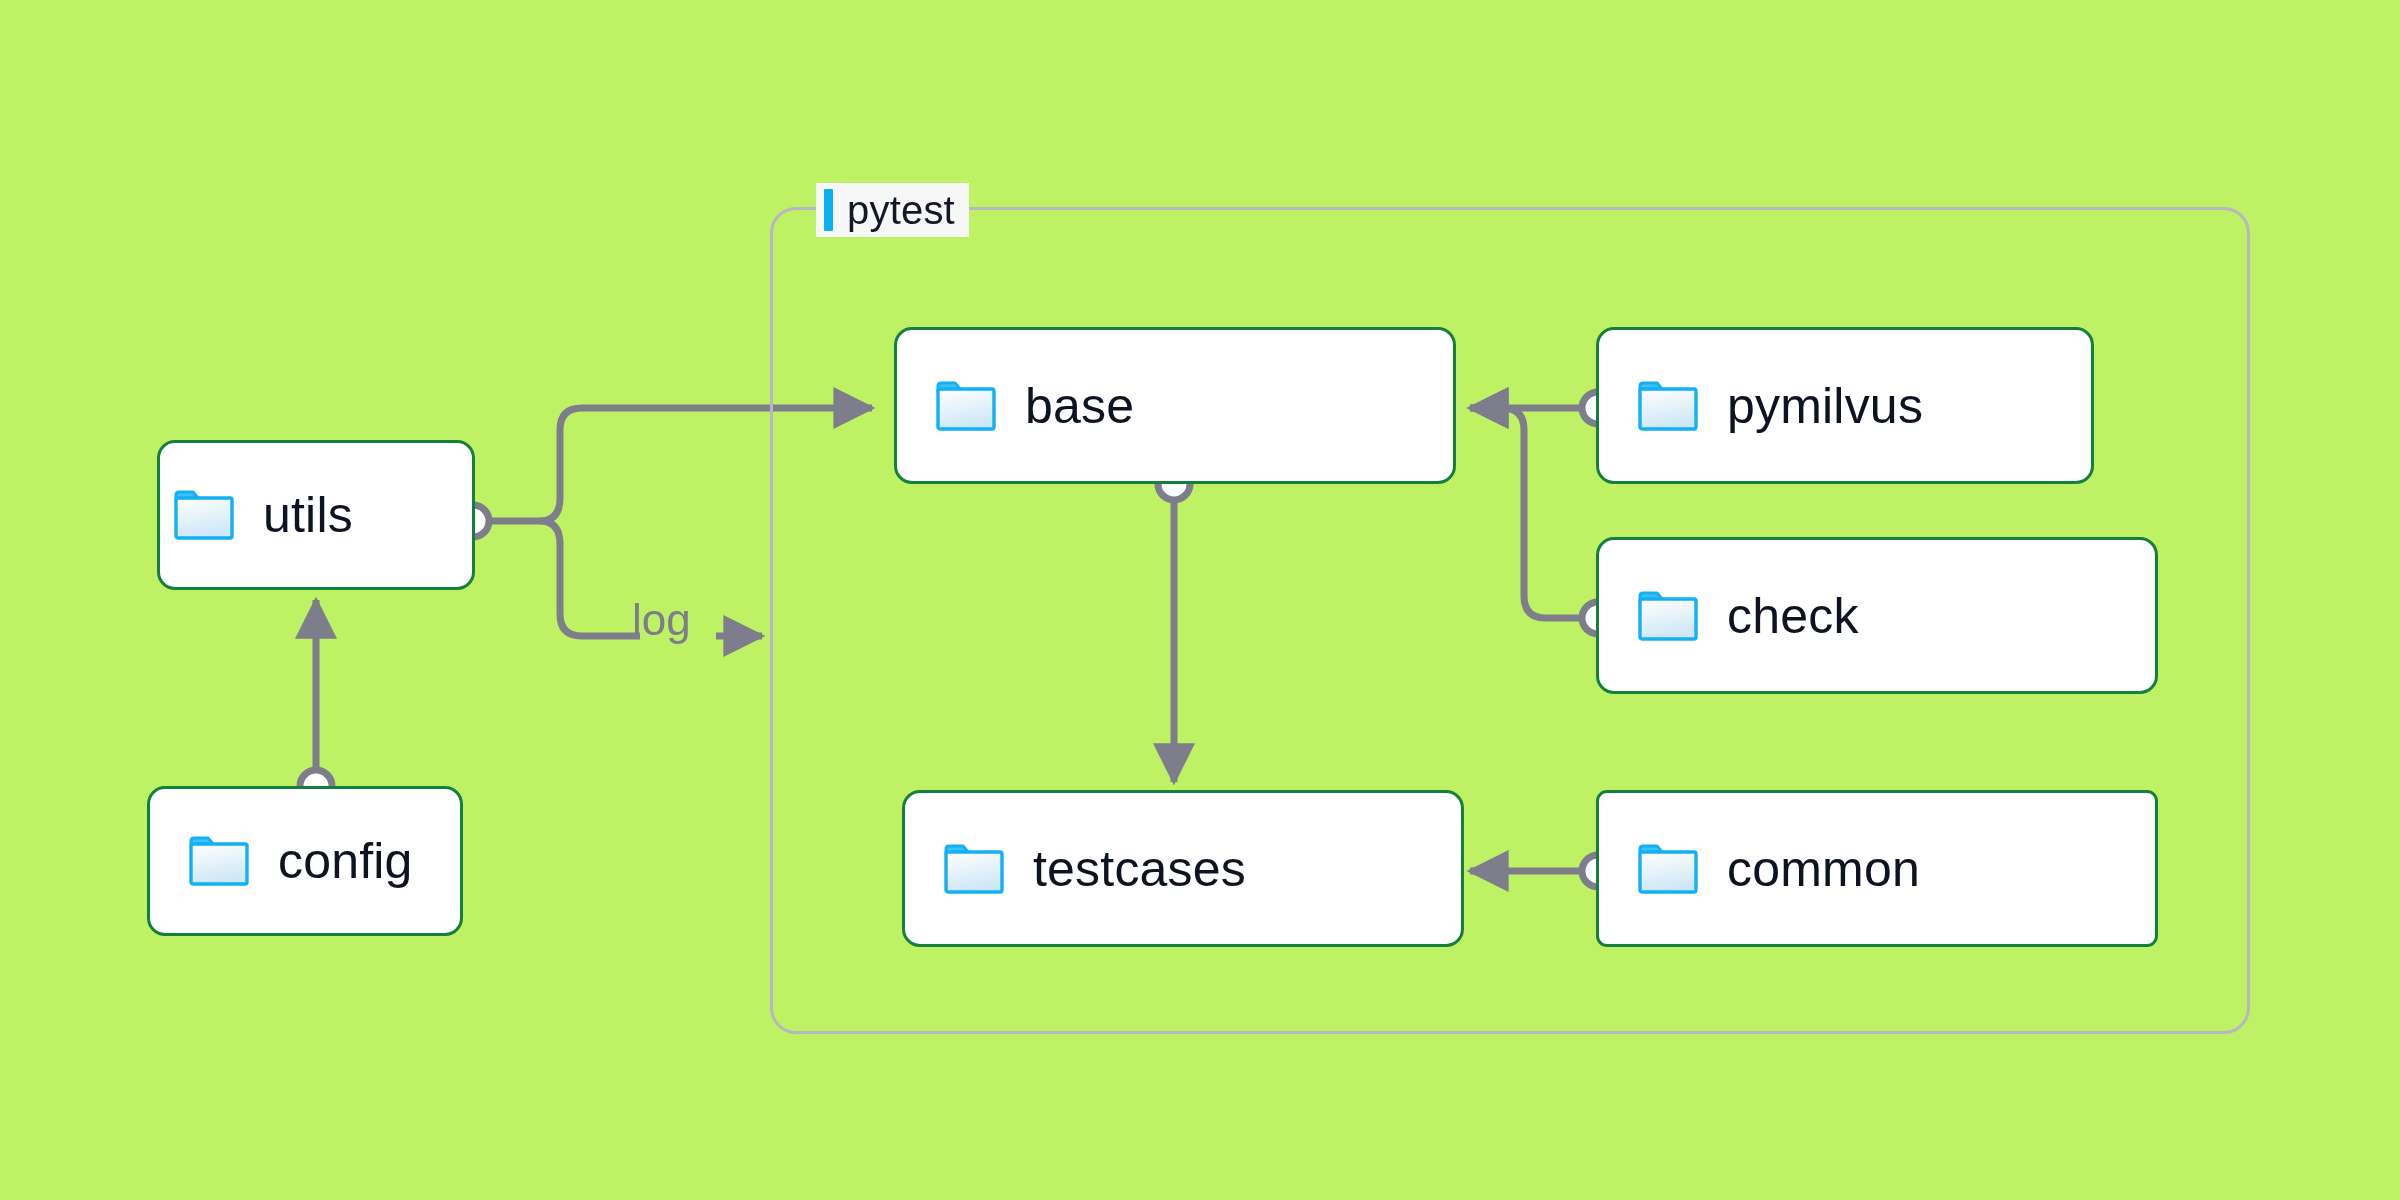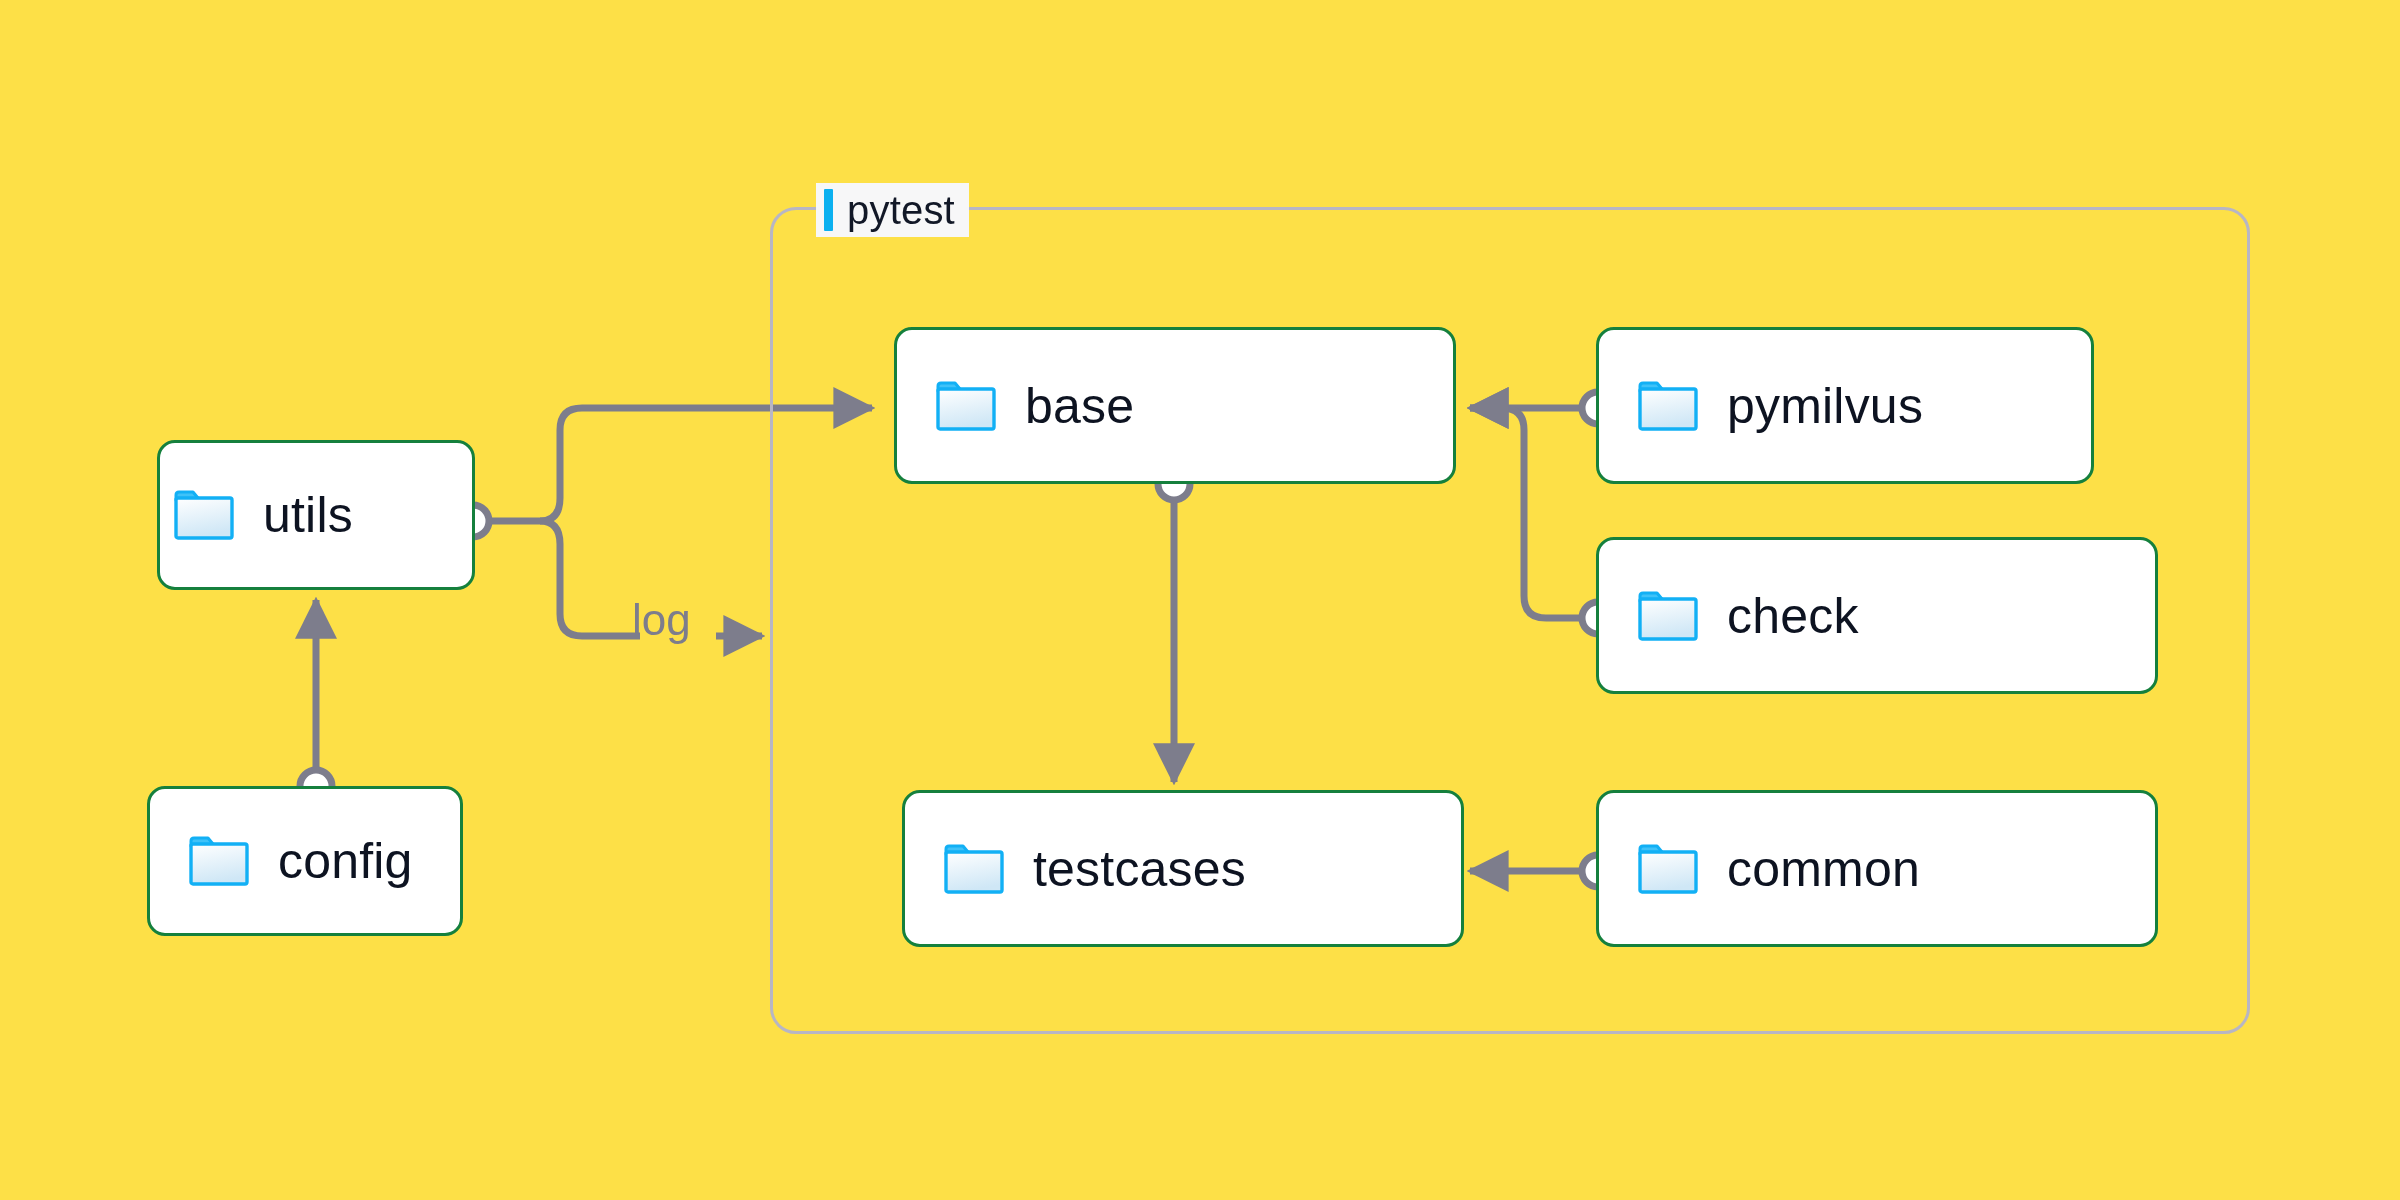--- a/index.html
+++ b/index.html
@@ -8,21 +8,21 @@
     padding: 0;
     background: #f7f7f8;
   }
   body {
     font-family: "Liberation Sans", sans-serif;
   }
   #canvas {
     position: relative;
     width: 2400px;
     height: 1200px;
-    background: #fde047;
+    background: #bef264;
     overflow: hidden;
   }
   
   .group-box {
     position: absolute;
     box-sizing: border-box;
     border: 3px solid #b8b6c4;
     border-radius: 26px;
     background: transparent;
   }
@@ -183,21 +183,21 @@
   </div>
 
   <div class="node" style="left:1596px; top:537px; width:562px; height:157px;">
     <svg class="folder-icon" viewBox="0 0 62 52">
       <path d="M3 11 L3 6 Q3 3 6 3 L20 3 L25 9 L25 11 Z" fill="#3fc2f8" stroke="#12b0f5" stroke-width="3" stroke-linejoin="round"></path>
       <rect x="3" y="9" width="56" height="40" rx="2" fill="url(#folderFill)" stroke="#12b0f5" stroke-width="3.4"></rect>
     </svg>
     <span class="node-label">check</span>
   </div>
 
-  <div class="node" style="left:1596px; top:790px; width:562px; height:157px;">
+  <div class="node" style="left:1596px; top:790px; width:562px; height:157px;border-radius:11px;">
     <svg class="folder-icon" viewBox="0 0 62 52">
       <path d="M3 11 L3 6 Q3 3 6 3 L20 3 L25 9 L25 11 Z" fill="#3fc2f8" stroke="#12b0f5" stroke-width="3" stroke-linejoin="round"></path>
       <rect x="3" y="9" width="56" height="40" rx="2" fill="url(#folderFill)" stroke="#12b0f5" stroke-width="3.4"></rect>
     </svg>
     <span class="node-label">common</span>
   </div>
 
   <div class="edge-label" style="left:600px; top:595px;margin-left:32px;">log</div>
 
 </div>

